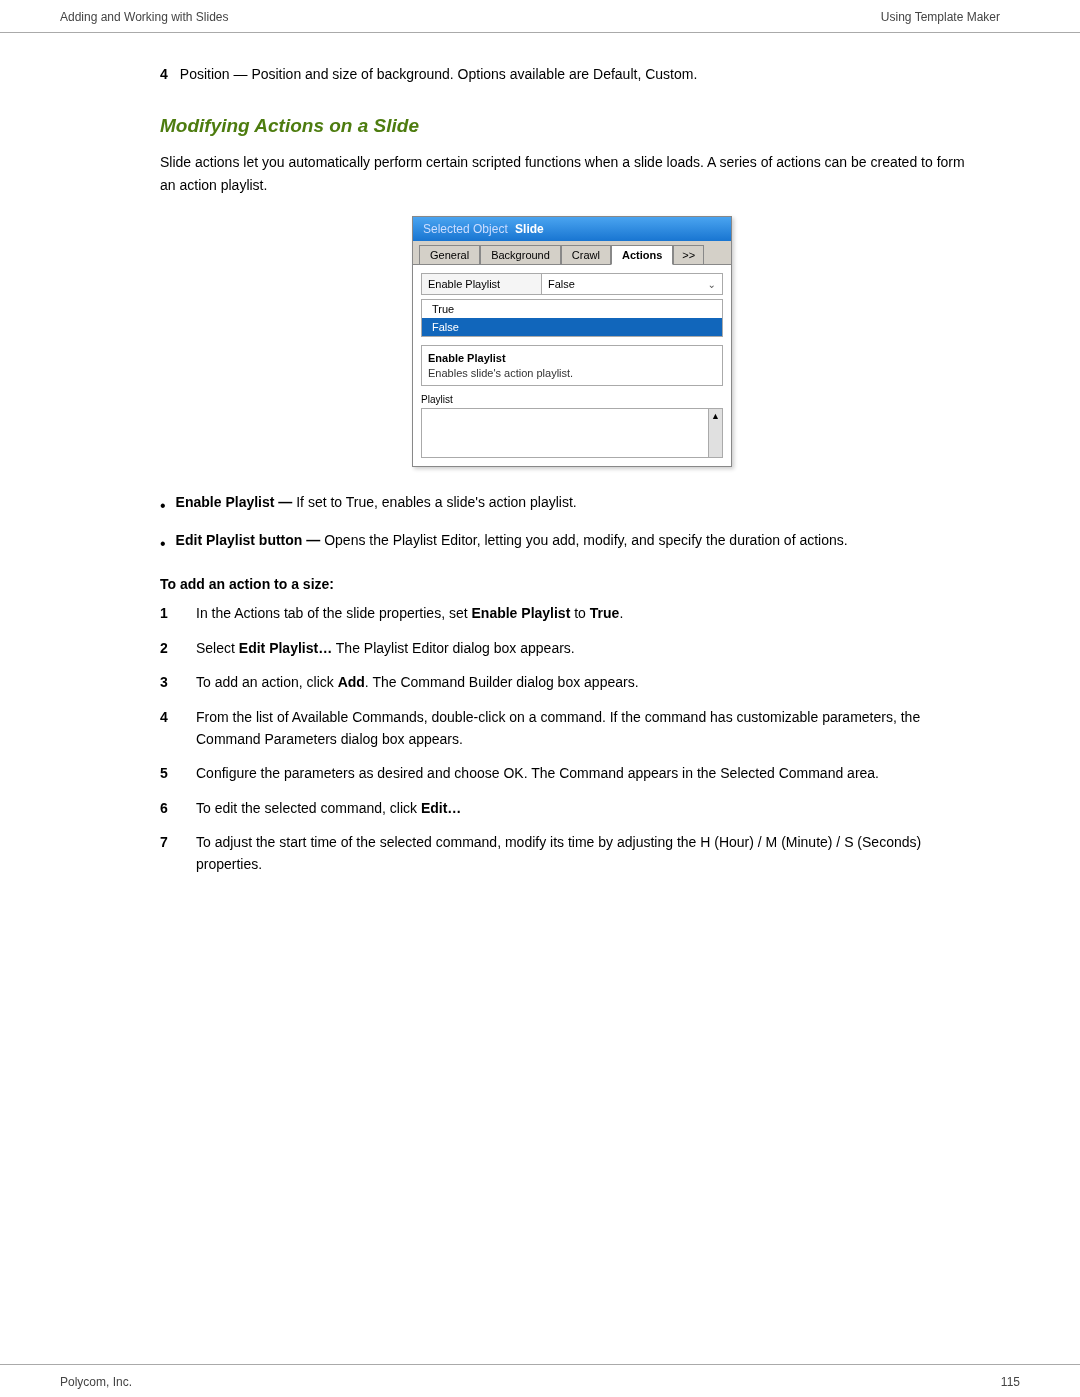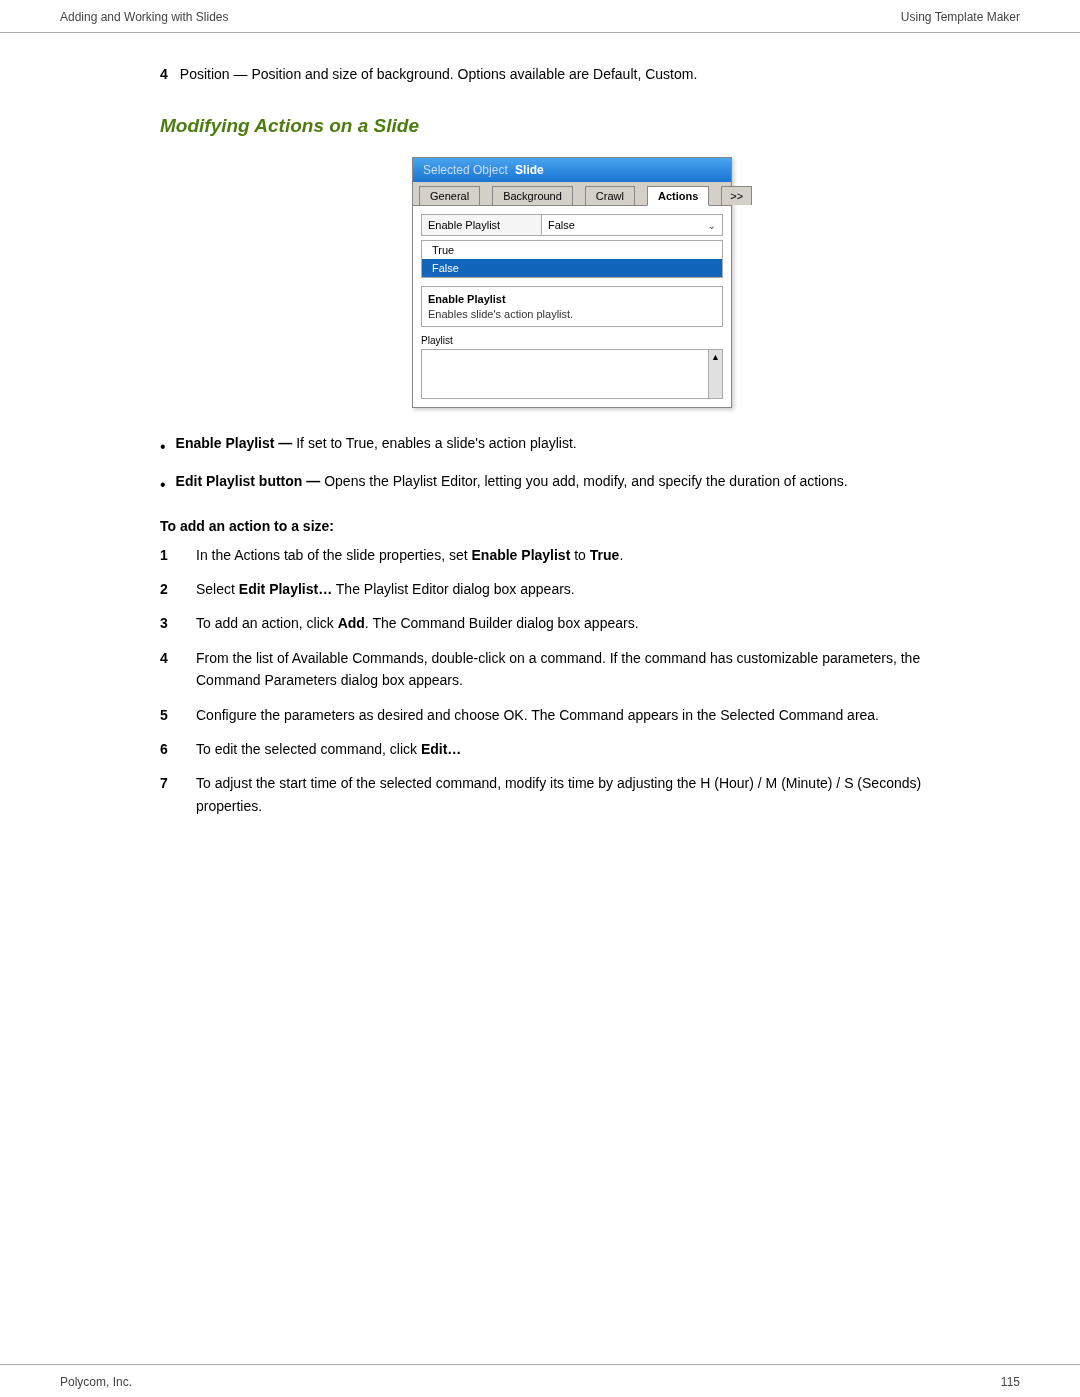--- a/index.html
+++ b/index.html
@@ -18,21 +18,21 @@
       position: relative;
       padding: 0;
     }
 
     
     .header-bar {
       display: flex;
       justify-content: space-between;
       align-items: center;
       border-bottom: 1px solid #aaaaaa;
-      padding: 10px 60px 8px 60px;
+      padding: 10px 80px 8px 60px;
       font-size: 12px;
       color: #444444;
       font-family: Arial, sans-serif;
     }
 
     
     .footer-bar {
       display: flex;
       justify-content: space-between;
       align-items: flex-start;
@@ -111,21 +111,21 @@
     .dialog-titlebar .title-value {
       color: white;
       font-weight: bold;
     }
 
     .dialog-tabs {
       display: flex;
       background: #d4d0c8;
       border-bottom: 1px solid #888;
       padding: 4px 6px 0 6px;
-      gap: 12px;
+      gap: 0;
     }
     .dialog-tab {
       padding: 3px 10px;
       font-size: 11px;
       background: #d4d0c8;
       border: 1px solid #888;
       border-bottom: none;
       cursor: pointer;
       color: #000;
     }
@@ -286,20 +286,21 @@
   </div>
 
   <div class="content">
 
     <div class="step-intro">
       <span class="step-num">4</span><span>Position — Position and size of background. Options available are Default, Custom.</span>
     </div>
 
     <div class="section-heading">Modifying Actions on a Slide</div>
 
+    <div class="body-text">Slide actions let you automatically perform certain scripted functions when a slide loads. A series of actions can be created to form an action playlist.</div>
 
     <div class="dialog-container">
 
       <div class="dialog-titlebar">
         <span class="title-label">Selected Object</span>&nbsp;
         <span class="title-value">Slide</span>
       </div>
 
       <div class="dialog-tabs">
         <div class="dialog-tab">General</div>

